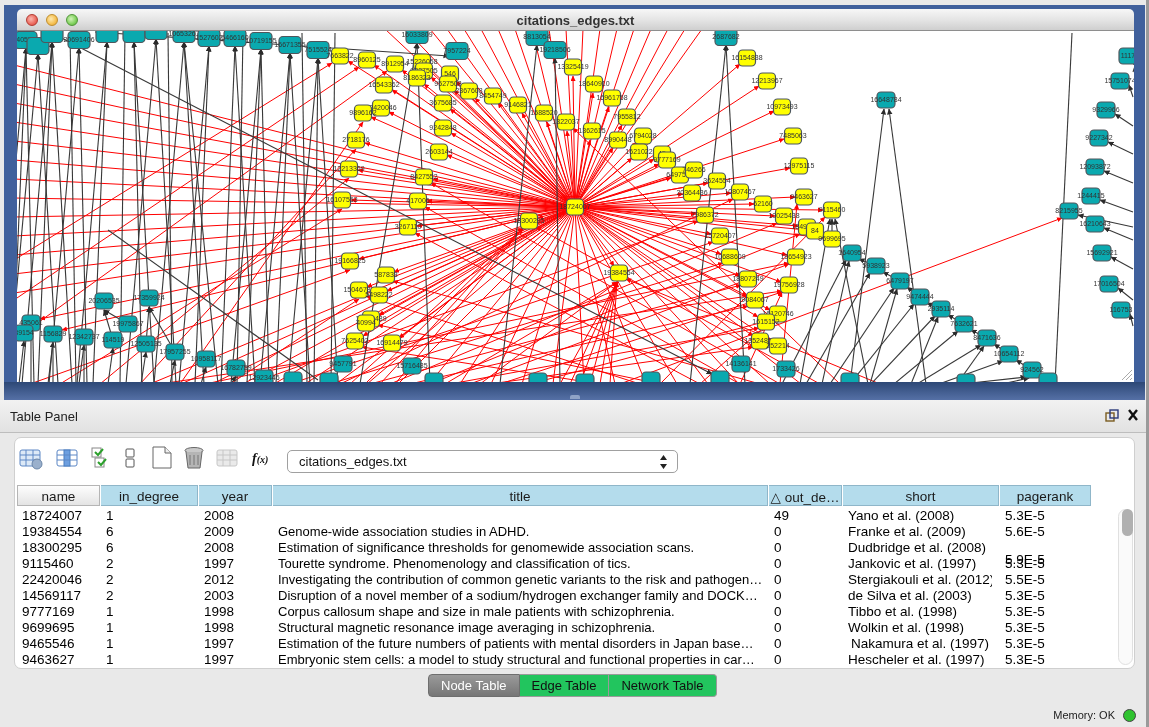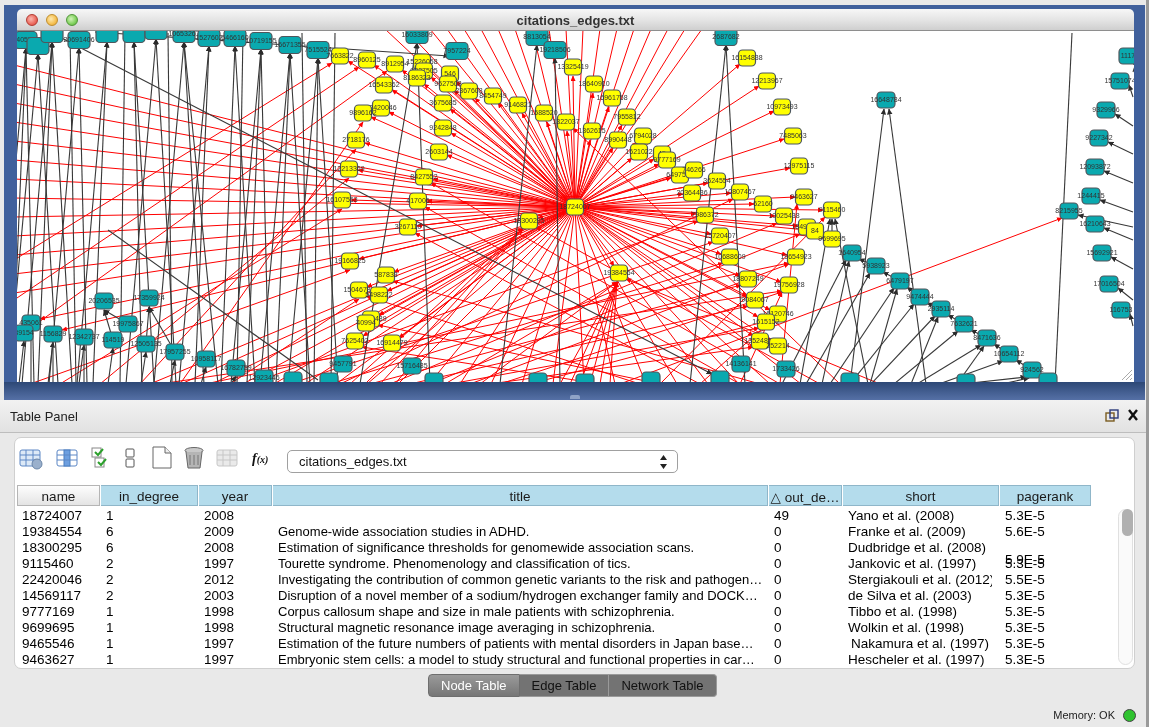--- a/index.html
+++ b/index.html
@@ -17,21 +17,21 @@
 #thead{position:absolute;left:17px;top:485px;width:1075px;height:22px}
 .hc{position:absolute;top:0;height:21px;text-align:center;font-size:13.5px;color:#1a1a1a;padding-top:3px}
 .hc.b{background:#b4dcec;border:1px solid #8fb6c9;border-left:none}
 .hc.g{background:linear-gradient(#fdfdfd,#e4e4e4);border:1px solid #b5b5b5}
 #tbody{position:absolute;left:17px;top:508px;width:1075px;height:160px;font-size:13.5px;color:#000}
 .row{position:relative;height:16px}
 .c{position:absolute;top:0;height:16px;overflow:hidden;white-space:nowrap;padding-left:5px}
 #vscroll{position:absolute;left:1118px;top:509px;width:15px;height:156px;background:#fafafa;border:1px solid #e0e0e0;border-radius:8px}
 #vthumb{position:absolute;left:1122px;top:509px;width:11px;height:27px;background:#b0b0b0;border-radius:6px}
 #tabs{position:absolute;left:428px;top:674px;height:23px;display:flex;font-size:13px}
-#tabs div{height:23px;padding:3px 12px 0;background:#737373;border:1px solid #9a9a9a;border-left:none;color:#111}
+#tabs div{height:23px;padding:3px 12px 0;background:#22c55e;border:1px solid #9a9a9a;border-left:none;color:#111}
 #tabs div.sel{background:linear-gradient(#9a9a9a,#767676);color:#fff;border:1px solid #6e6e6e;border-radius:4px 0 0 4px}
 #tabs div.last{border-radius:0 4px 4px 0}
 #mem{position:absolute;right:34px;top:709px;font-size:11px;color:#222}
 #memdot{position:absolute;right:13px;top:709px;width:13px;height:13px;border-radius:50%;background:#2fc32f;border:1.5px solid #444}
 #redge{position:absolute;right:0;top:0;width:3px;height:727px;background:#9a9a9a;z-index:50}
 </style></head>
 <body>
 <div id="bluepan"></div>
 <div id="bluebot"></div>
 <div style="position:absolute;left:570px;top:395px;width:10px;height:4px;background:#8fa3c6;border-radius:2px 2px 0 0"></div>

